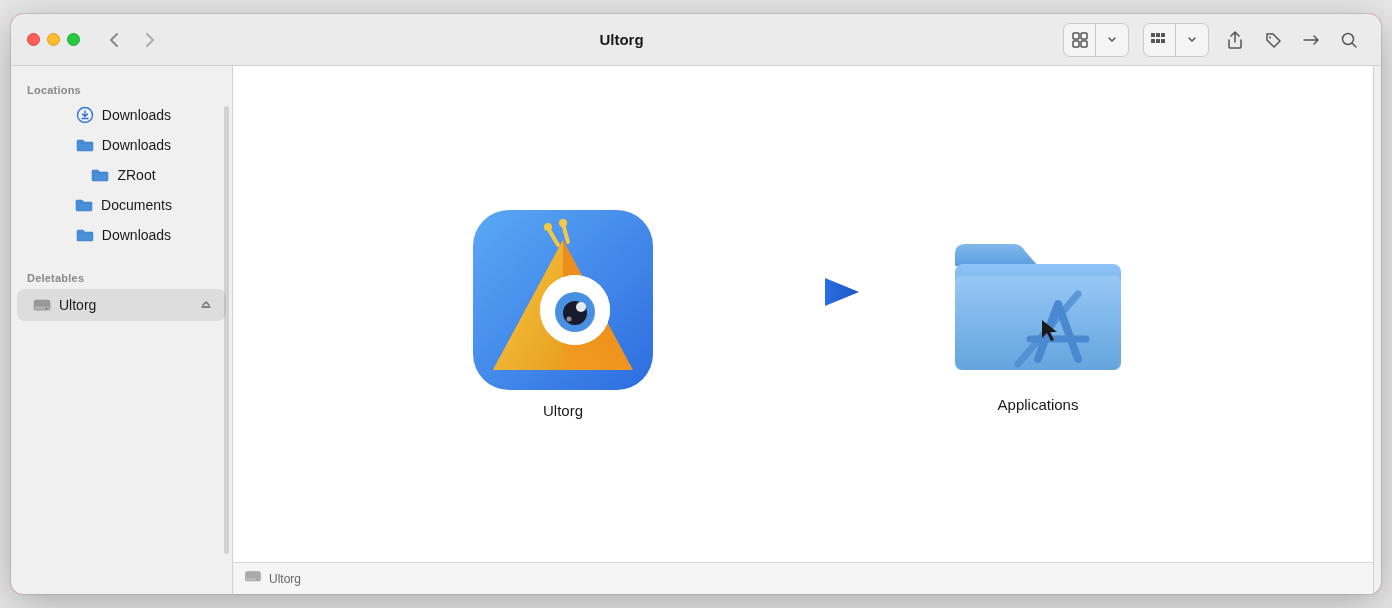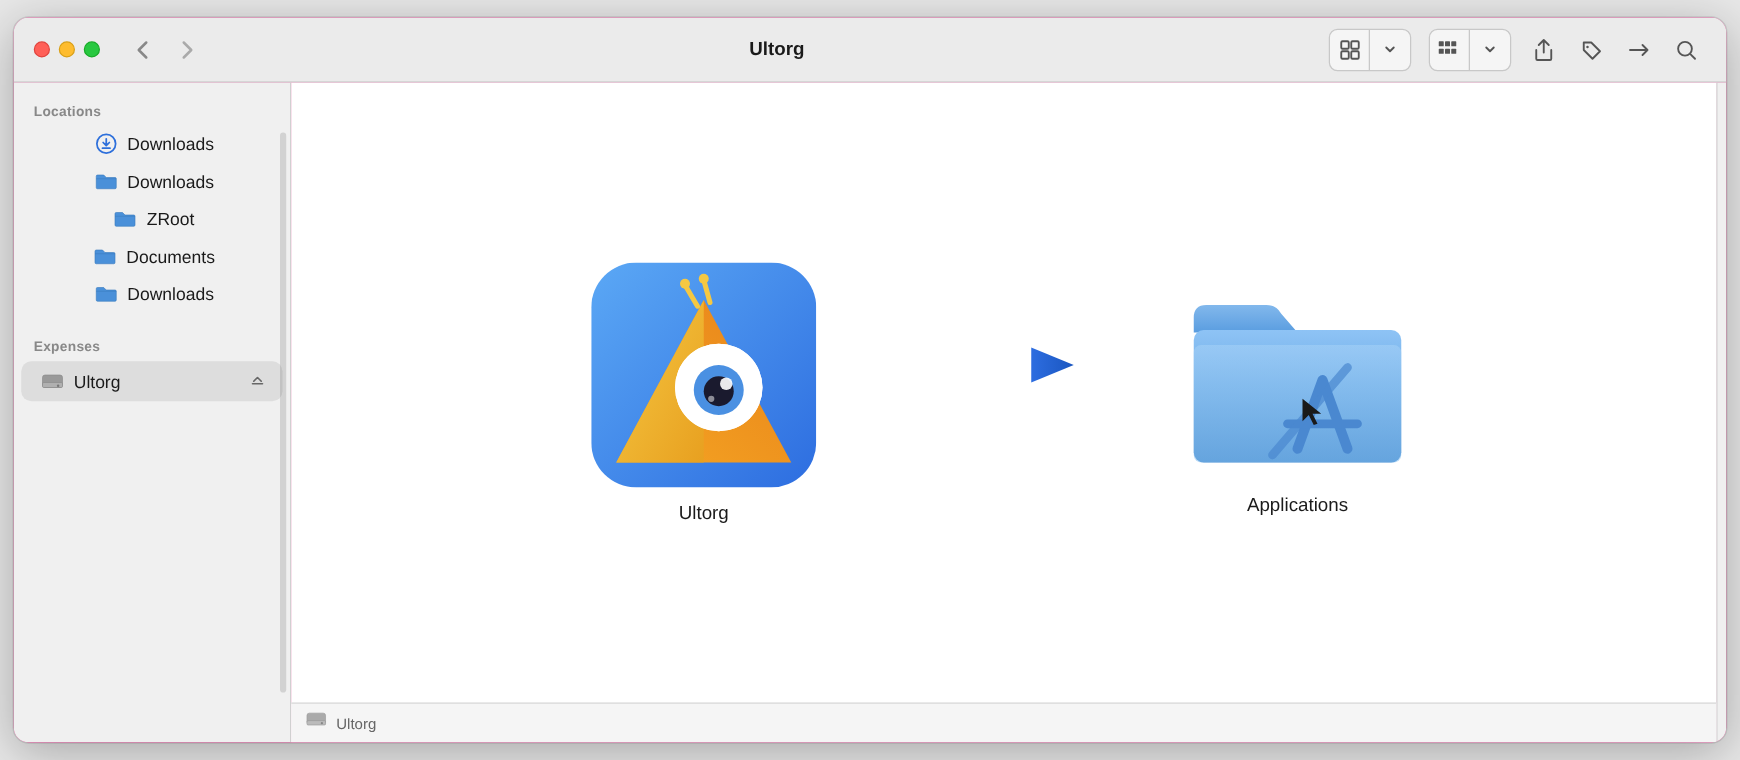--- a/index.html
+++ b/index.html
@@ -420,21 +420,21 @@
         <div class="sidebar-item-icon">
           <svg width="18" height="16" viewBox="0 0 18 16" fill="none">
             <path d="M1 4a1 1 0 011-1h5l2 2h7a1 1 0 011 1v7a1 1 0 01-1 1H2a1 1 0 01-1-1V4z" fill="#4a90d9" stroke="#3a7bbf" stroke-width="0.5"></path>
             <path d="M1 6h16" stroke="#3a7bbf" stroke-width="0.5"></path>
           </svg>
         </div>
         <span class="sidebar-item-label">Downloads</span>
       </div>
 
       <div style="height:16px;"></div>
-      <div class="sidebar-section-label">Expenses</div>
+      <div class="sidebar-section-label">Deletables</div>
 
       <div class="sidebar-location-item">
         <div class="sidebar-location-left">
           <div class="sidebar-item-icon">
             <svg width="18" height="16" viewBox="0 0 18 16" fill="none">
               <rect x="1" y="3" width="16" height="10" rx="2" fill="#999" stroke="#888" stroke-width="0.5"></rect>
               <rect x="1" y="9" width="16" height="4" rx="1" fill="#b0b0b0" stroke="#888" stroke-width="0.5"></rect>
               <circle cx="13.5" cy="11.5" r="1" fill="#777"></circle>
             </svg>
           </div>

